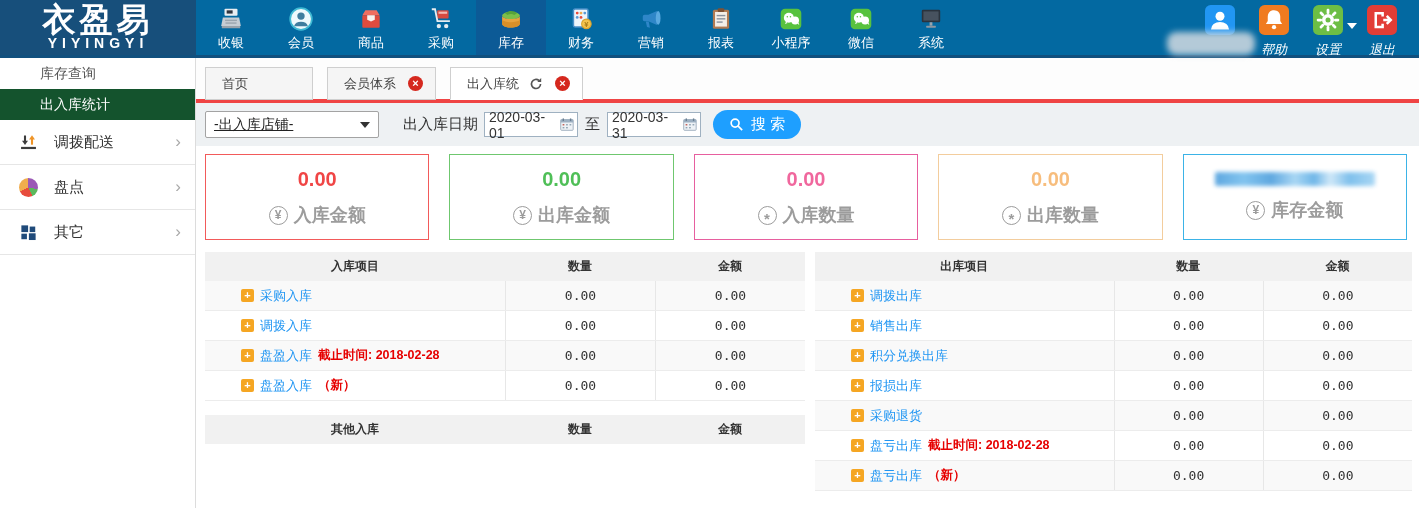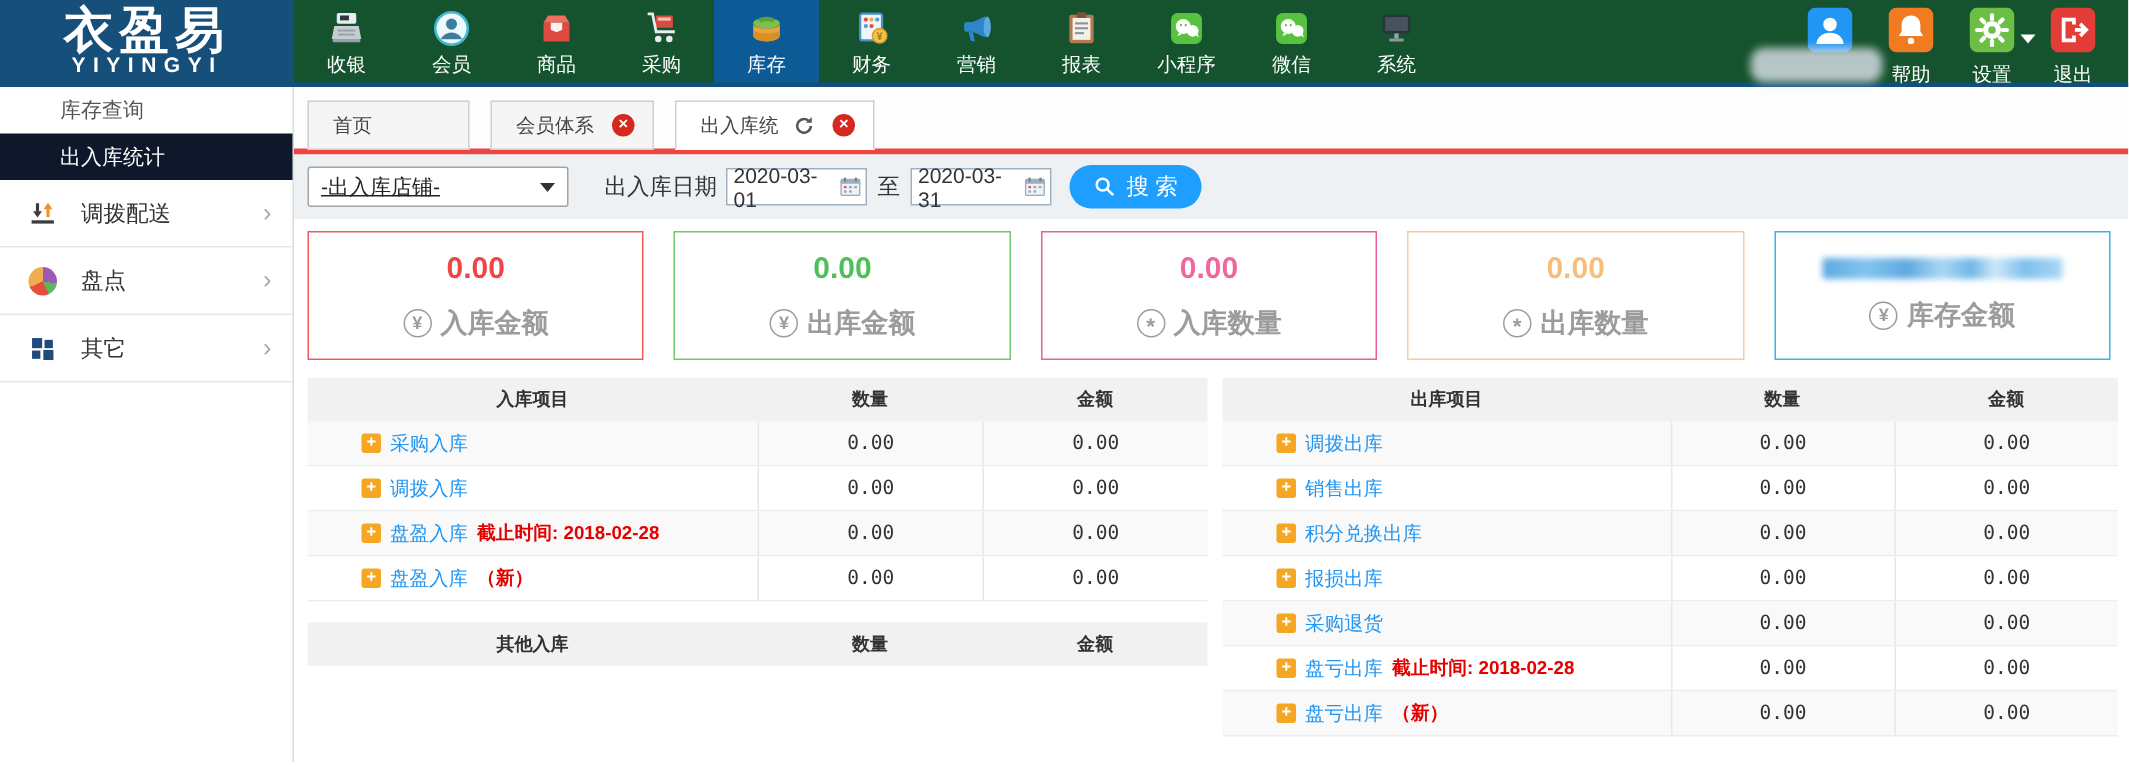--- a/index.html
+++ b/index.html
@@ -1,39 +1,39 @@
 <!DOCTYPE html>
 <html><head>
 <meta charset="utf-8">
 <style>
   * { margin:0; padding:0; box-sizing:border-box; }
   body { font-family:"Liberation Sans","DejaVu Sans",sans-serif; background:#fff; }
   .page { width:1419px; height:511px; position:relative; overflow:hidden; background:#fff; }
 
   
-  .topnav { height:58px; background:#14532d; border-bottom:3px solid #11507e; display:flex; align-items:stretch; }
+  .topnav { height:58px; background:#0369a1; border-bottom:3px solid #11507e; display:flex; align-items:stretch; }
   .brand { width:196px; background:#174f7b; color:#fff; text-align:center; padding-top:3px; flex:none; }
   .brand-title { font-size:33px; font-weight:900; letter-spacing:4px; line-height:33px; }
   .brand-sub { font-size:14px; font-weight:bold; letter-spacing:5px; line-height:15px; }
   .nav-items { display:flex; flex:none; }
   .nav-item { width:70px; display:flex; flex-direction:column; align-items:center; padding-top:5px; color:#fff; font-size:13px; cursor:pointer; }
   .nav-item.active { background:#0c5a96; }
   .nav-ico { width:27px; height:27px; display:flex; align-items:center; justify-content:center; }
   .nav-label { margin-top:2px; }
-  .nav-right { margin-left:auto; display:flex; align-items:flex-start; padding:5px 10px 0 0; }
+  .nav-right { margin-left:auto; display:flex; align-items:flex-start; padding:5px 10px 0 0;font-style:italic; }
   .nav-rt-item { width:54px; display:flex; flex-direction:column; align-items:center; color:#fff; font-size:13px; position:relative; cursor:pointer; }
   .nav-rt-item .nav-label { margin-top:3px; }
   .caret-down { position:absolute; right:-2px; top:18px; width:0; height:0; border-left:5px solid transparent; border-right:5px solid transparent; border-top:6px solid #fff; }
   .user-blur { position:absolute; left:-26px; top:27px; width:88px; height:23px; background:#d3dbe2; opacity:.85; border-radius:9px; filter:blur(3px); }
 
   
   .body { display:flex; height:450px; }
   .sidebar { width:196px; border-right:1px solid #dcdcdc; flex:none; background:#fff; }
   .side-sub { height:31px; line-height:31px; padding-left:40px; font-size:14px; color:#555; cursor:pointer; }
-  .side-sub.active { background:#0f172a; color:#fff; }
+  .side-sub.active { background:#14532d; color:#fff; }
   .side-group { height:45px; display:flex; align-items:center; padding:0 14px 0 16px; border-bottom:1px solid #e6e6e6; font-size:15px; color:#333; cursor:pointer; }
   .side-group:first-of-type { border-top:1px solid #e6e6e6; }
   .side-ico { width:24px; display:flex; justify-content:center; }
   .side-label { margin-left:14px; }
   .chev { margin-left:auto; color:#a9a9a9; font-size:17px; }
   .pie-ico { width:19px; height:19px; border-radius:50%; background:conic-gradient(#9b59b6 0 100deg,#5cb85c 100deg 155deg,#e74c3c 155deg 245deg,#f0ad4e 245deg 360deg); }
 
   .content { flex:1; display:flex; flex-direction:column; }
 
   

